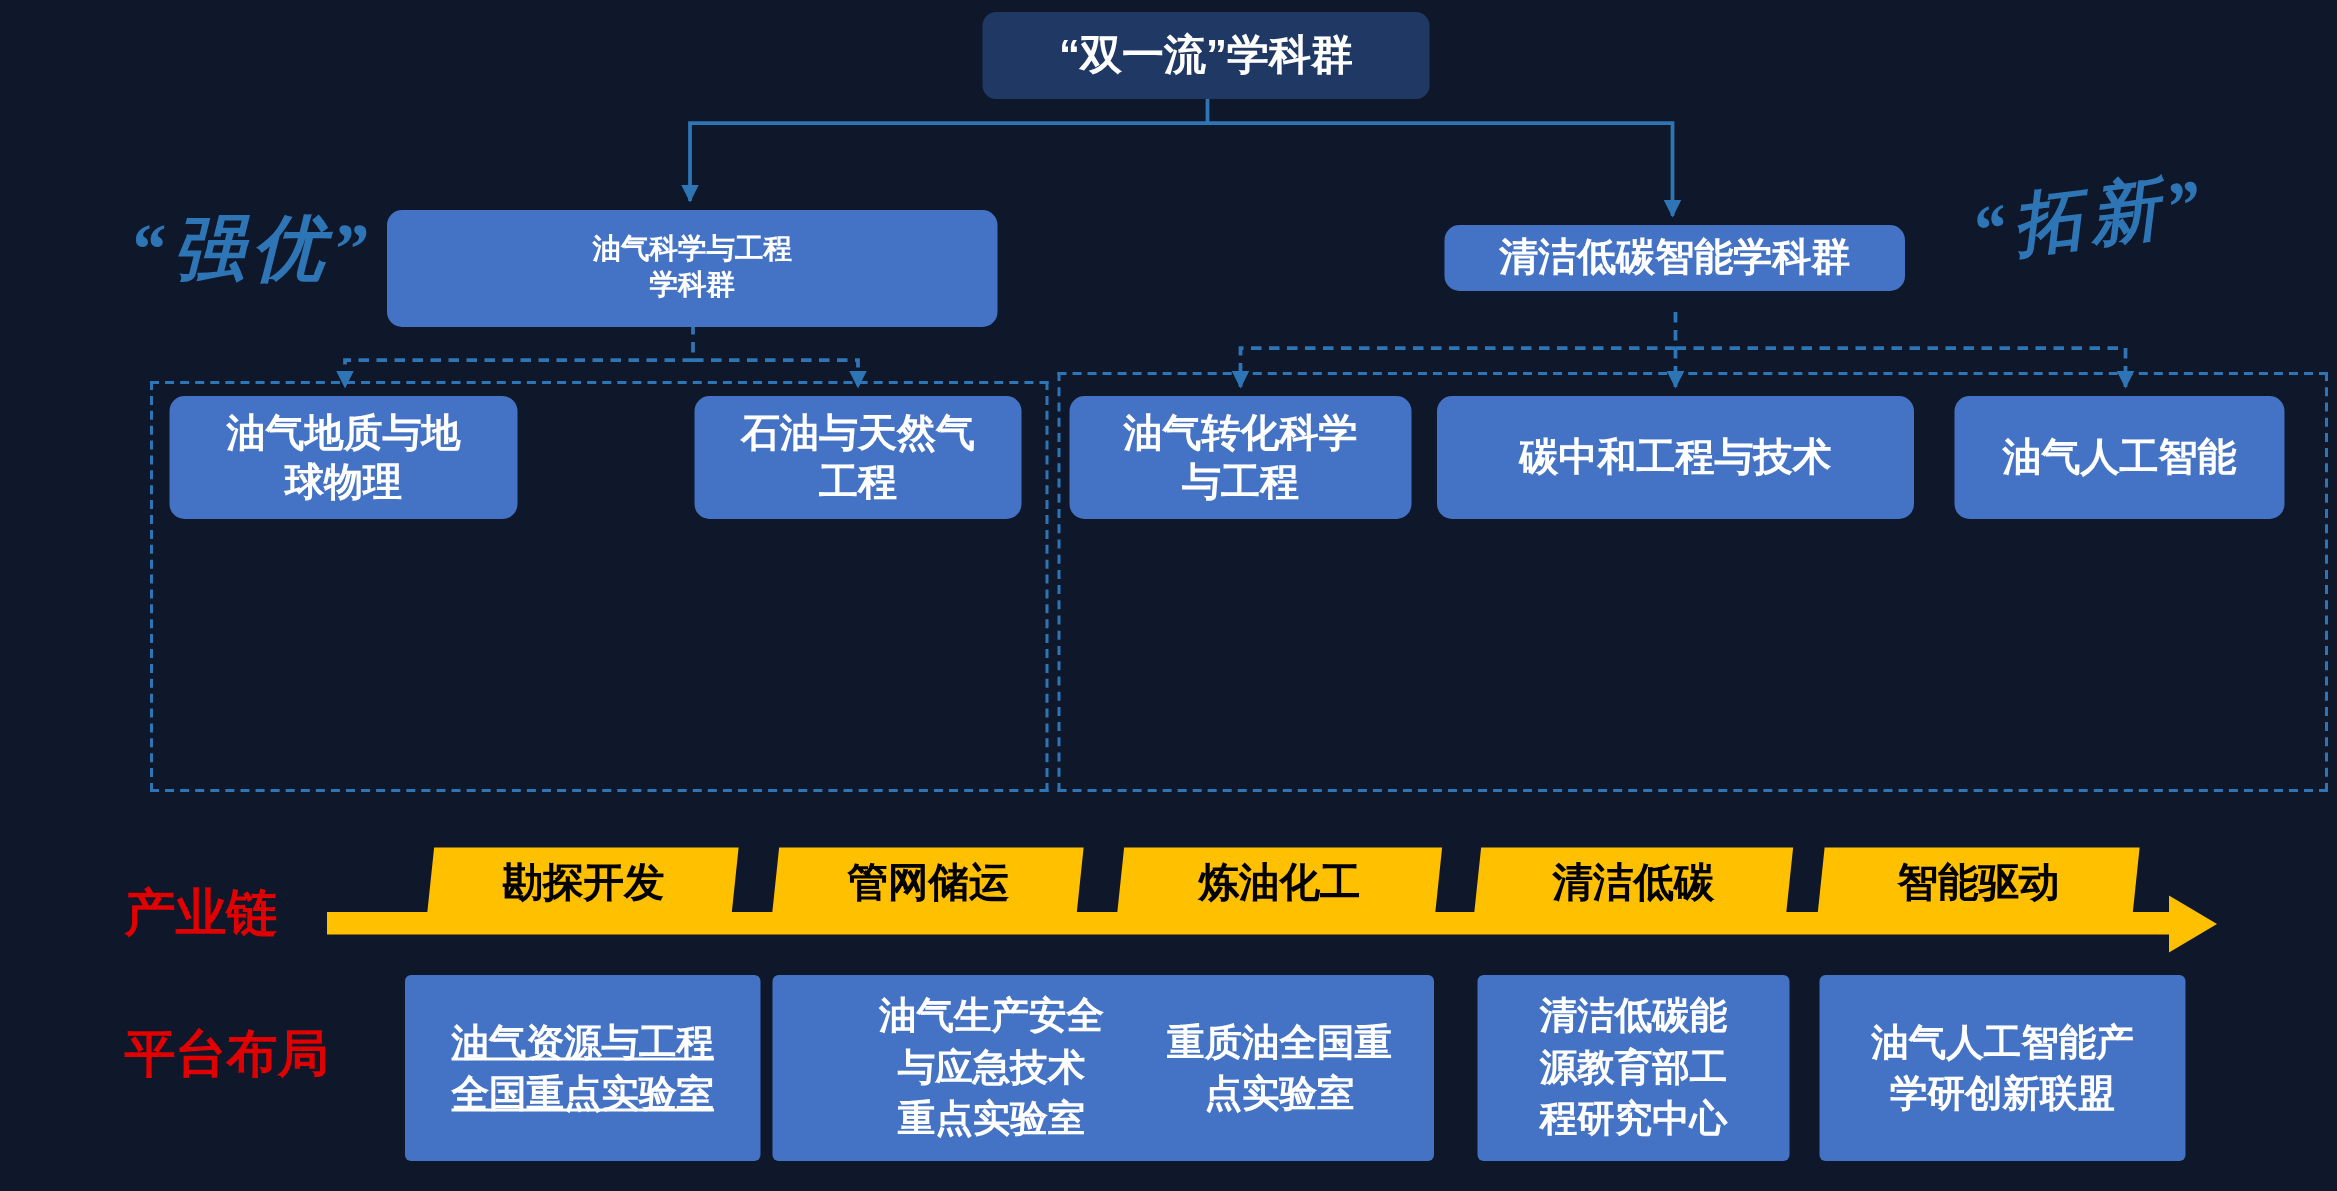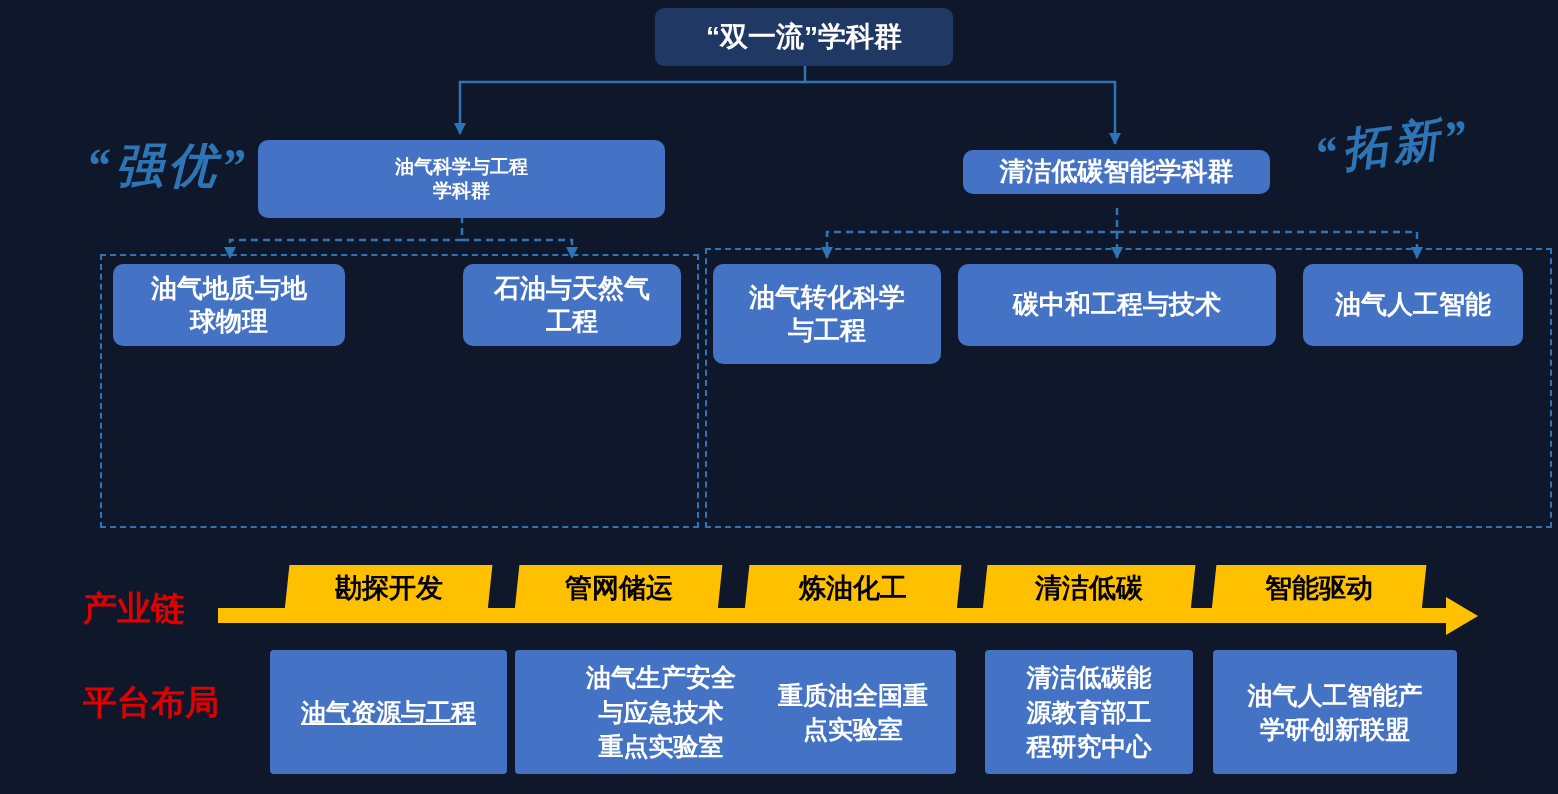--- a/index.html
+++ b/index.html
@@ -88,21 +88,21 @@
 
   <div class="node child-node" style="left:113px;top:264px;width:232px;height:82px;">
     <span>油气地质与地</span>
     <span>球物理</span>
   </div>
   <div class="node child-node" style="left:463px;top:264px;width:218px;height:82px;">
     <span>石油与天然气</span>
     <span>工程</span>
   </div>
 
-  <div class="node child-node" style="left:713px;top:264px;width:228px;height:100px;">
+  <div class="node child-node" style="left:713px;top:264px;width:228px;height:82px;">
     <span>油气转化科学</span>
     <span>与工程</span>
   </div>
   <div class="node child-node" style="left:958px;top:264px;width:318px;height:82px;">
     <span>碳中和工程与技术</span>
   </div>
   <div class="node child-node" style="left:1303px;top:264px;width:220px;height:82px;">
     <span>油气人工智能</span>
   </div>
 
@@ -123,20 +123,21 @@
     <span>清洁低碳</span>
   </div>
   <div class="stage" style="left:1214px;width:210px;">
     <span>智能驱动</span>
   </div>
 
   <div class="section-label platforms-label">平台布局</div>
 
   <div class="platform" style="left:270px;width:237px;text-decoration:underline;">
     <span>油气资源与工程</span>
+    <span>全国重点实验室</span>
   </div>
   <div class="platform" style="left:515px;width:204px;padding-left:44px;">
     <span>油气生产安全</span>
     <span>与应急技术</span>
     <span>重点实验室</span>
   </div>
   <div class="platform" style="left:750px;width:206px;">
     <span>重质油全国重</span>
     <span>点实验室</span>
   </div>

